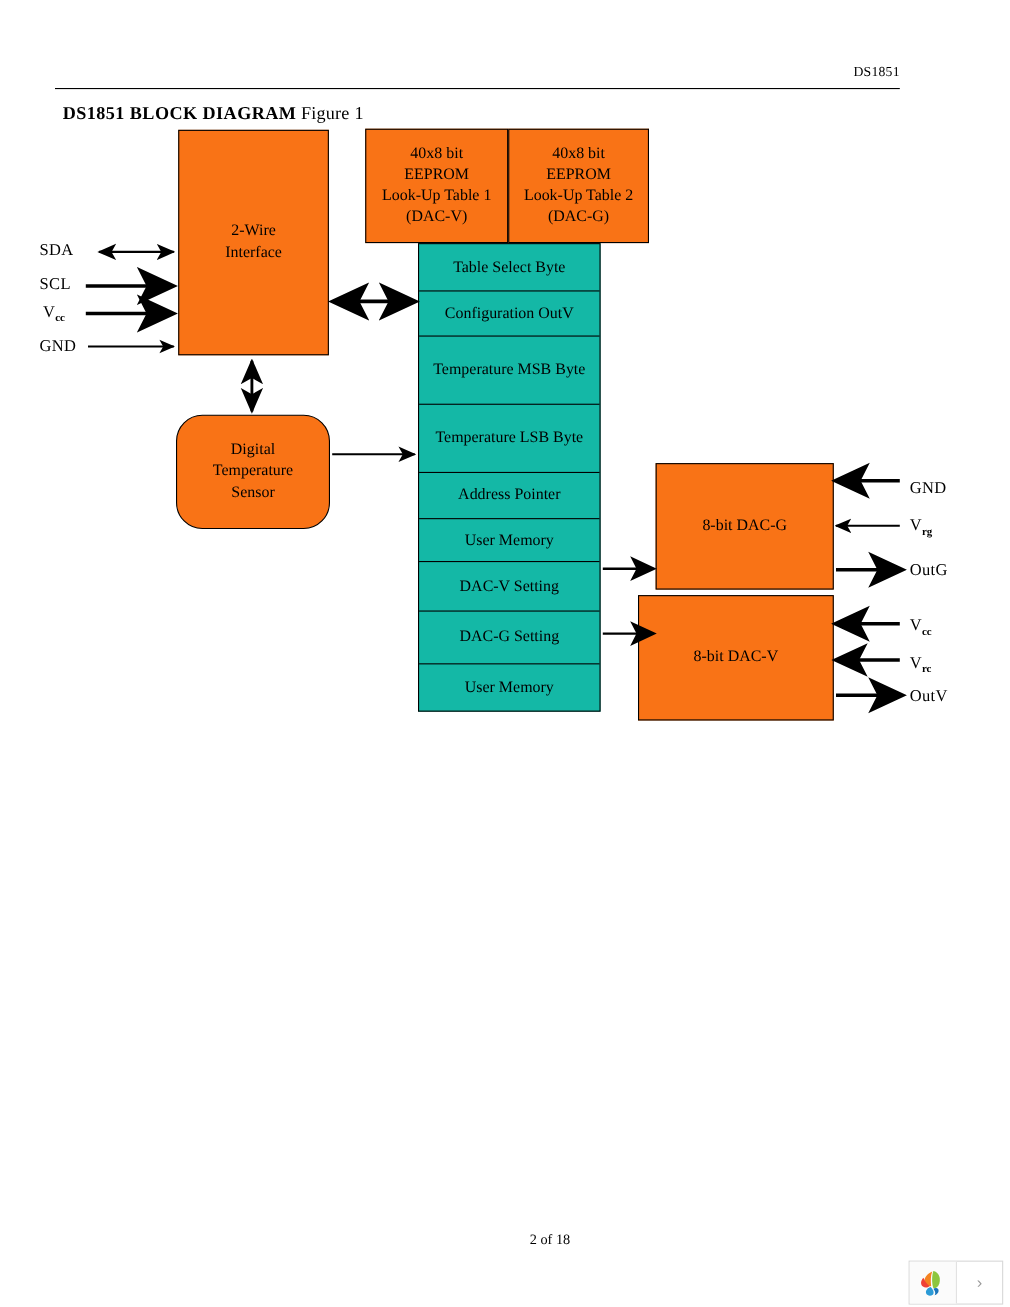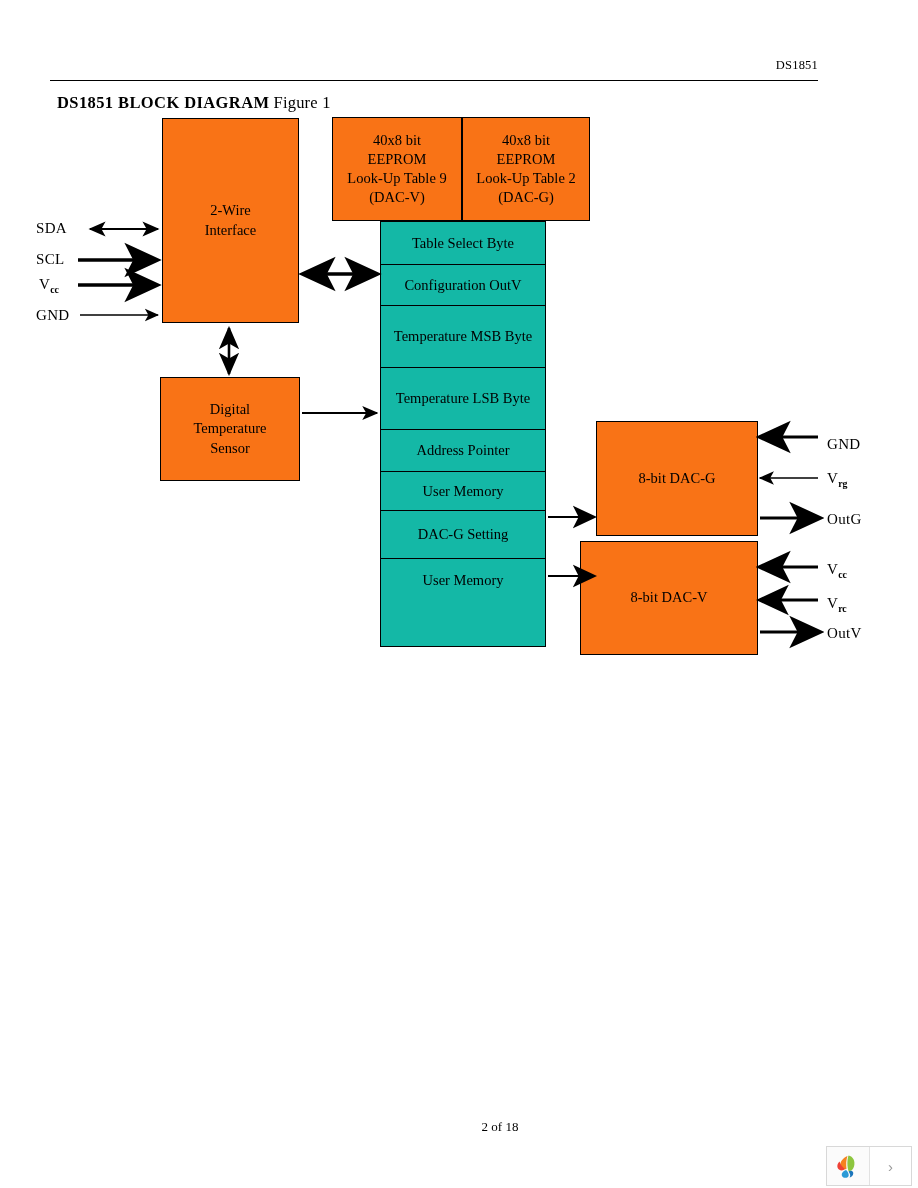--- a/index.html
+++ b/index.html
@@ -162,32 +162,32 @@
 </div>
 
 <div class="blk" id="blk-interface" style="left:162px; top:118px; width:137px; height:205px;">
   <span class="line">2-Wire</span>
   <span class="line">Interface</span>
 </div>
 
 <div class="blk" id="blk-eeprom1" style="left:332px; top:117px; width:130px; height:104px;">
   <span class="line">40x8 bit</span>
   <span class="line">EEPROM</span>
-  <span class="line">Look-Up Table 9</span>
+  <span class="line">Look-Up Table 1</span>
   <span class="line">(DAC-V)</span>
 </div>
 
 <div class="blk" id="blk-eeprom2" style="left:462px; top:117px; width:128px; height:104px;">
   <span class="line">40x8 bit</span>
   <span class="line">EEPROM</span>
   <span class="line">Look-Up Table 2</span>
   <span class="line">(DAC-G)</span>
 </div>
 
-<div class="blk" id="blk-temp-sensor" style="left:160px; top:377px; width:140px; height:104px;">
+<div class="blk" id="blk-temp-sensor" style="left:160px; top:377px; width:140px; height:104px;border-radius:24px;">
   <span class="line">Digital</span>
   <span class="line">Temperature</span>
   <span class="line">Sensor</span>
 </div>
 
 <div class="blk" id="blk-dac-g" style="left:596px; top:421px; width:162px; height:115px;">
   <span class="line">8-bit DAC-G</span>
 </div>
 
 <div class="blk" id="blk-dac-v" style="left:580px; top:541px; width:178px; height:114px;">
@@ -211,20 +211,23 @@
     <span>
       <span class="line">Temperature LSB</span>
       <span class="line">Byte</span>
     </span>
   </div>
   <div class="reg-row" style="height:42px;">
     <span>Address Pointer</span>
   </div>
   <div class="reg-row" style="height:39px;">
     <span>User Memory</span>
+  </div>
+  <div class="reg-row" style="height:45px;">
+    <span>DAC-V Setting</span>
   </div>
   <div class="reg-row" style="height:48px;">
     <span>DAC-G Setting</span>
   </div>
   <div class="reg-row" style="height:42px;">
     <span>User Memory</span>
   </div>
 </div>
 
 <div class="pin-label" style="left:36px; top:220px;">SDA</div>

